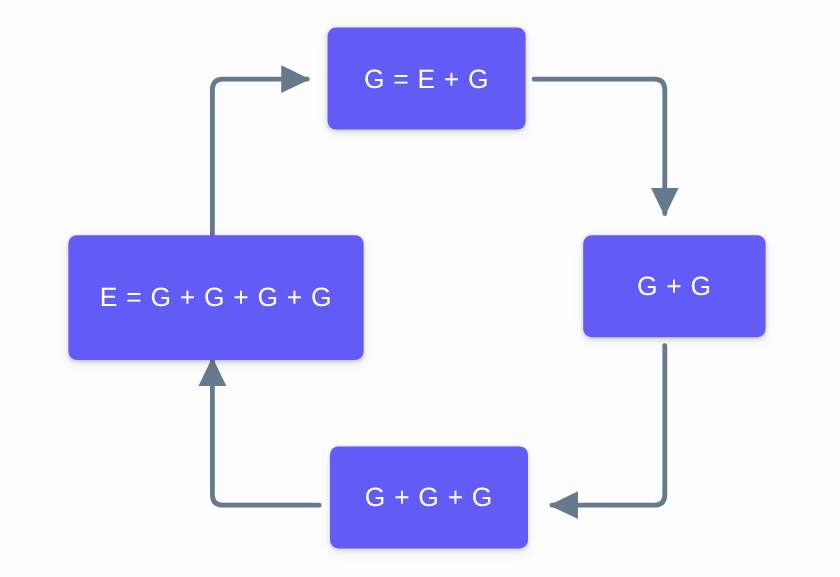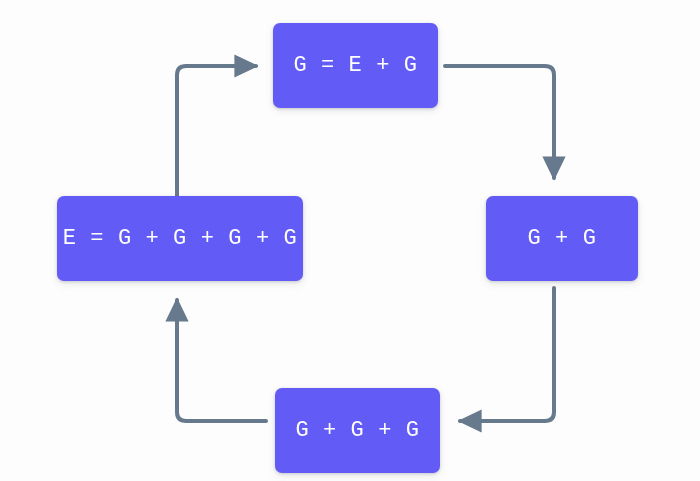--- a/index.html
+++ b/index.html
@@ -33,26 +33,26 @@
     z-index: 2;
     box-sizing: border-box;
   }
   .node-label {
     color: #ffffff;
     font-size: 22px;
     font-weight: 500;
     letter-spacing: 0.6px;
     white-space: nowrap;
     line-height: 1;
-    font-family: Liberation Mono, monospace;
+    font-family: Liberation Sans, sans-serif;
   }
   #node-top    { left: 273px; top: 23px;  width: 165px; height: 85px; }
   #node-right  { left: 486px; top: 196px; width: 152px; height: 85px; }
-  #node-bottom { left: 275px; top: 388px; width: 165px; height: 85px; }
-  #node-left   { left: 57px;  top: 196px; width: 246px; height: 85px; }
+  #node-bottom { left: 275px; top: 372px; width: 165px; height: 85px; }
+  #node-left   { left: 57px;  top: 196px; width: 246px; height: 104px; }
 </style>
 </head>
 <body>
 
 <div id="canvas">
 
   <svg class="flow-svg" viewBox="0 0 700 481">
     <defs>
       <marker id="ah-right" markerWidth="7" markerHeight="7" refX="5.4" refY="3.5" orient="auto" markerUnits="strokeWidth">
         <path d="M0,0.6 L6,3.5 L0,6.4 Z" fill="#67798c"></path>

